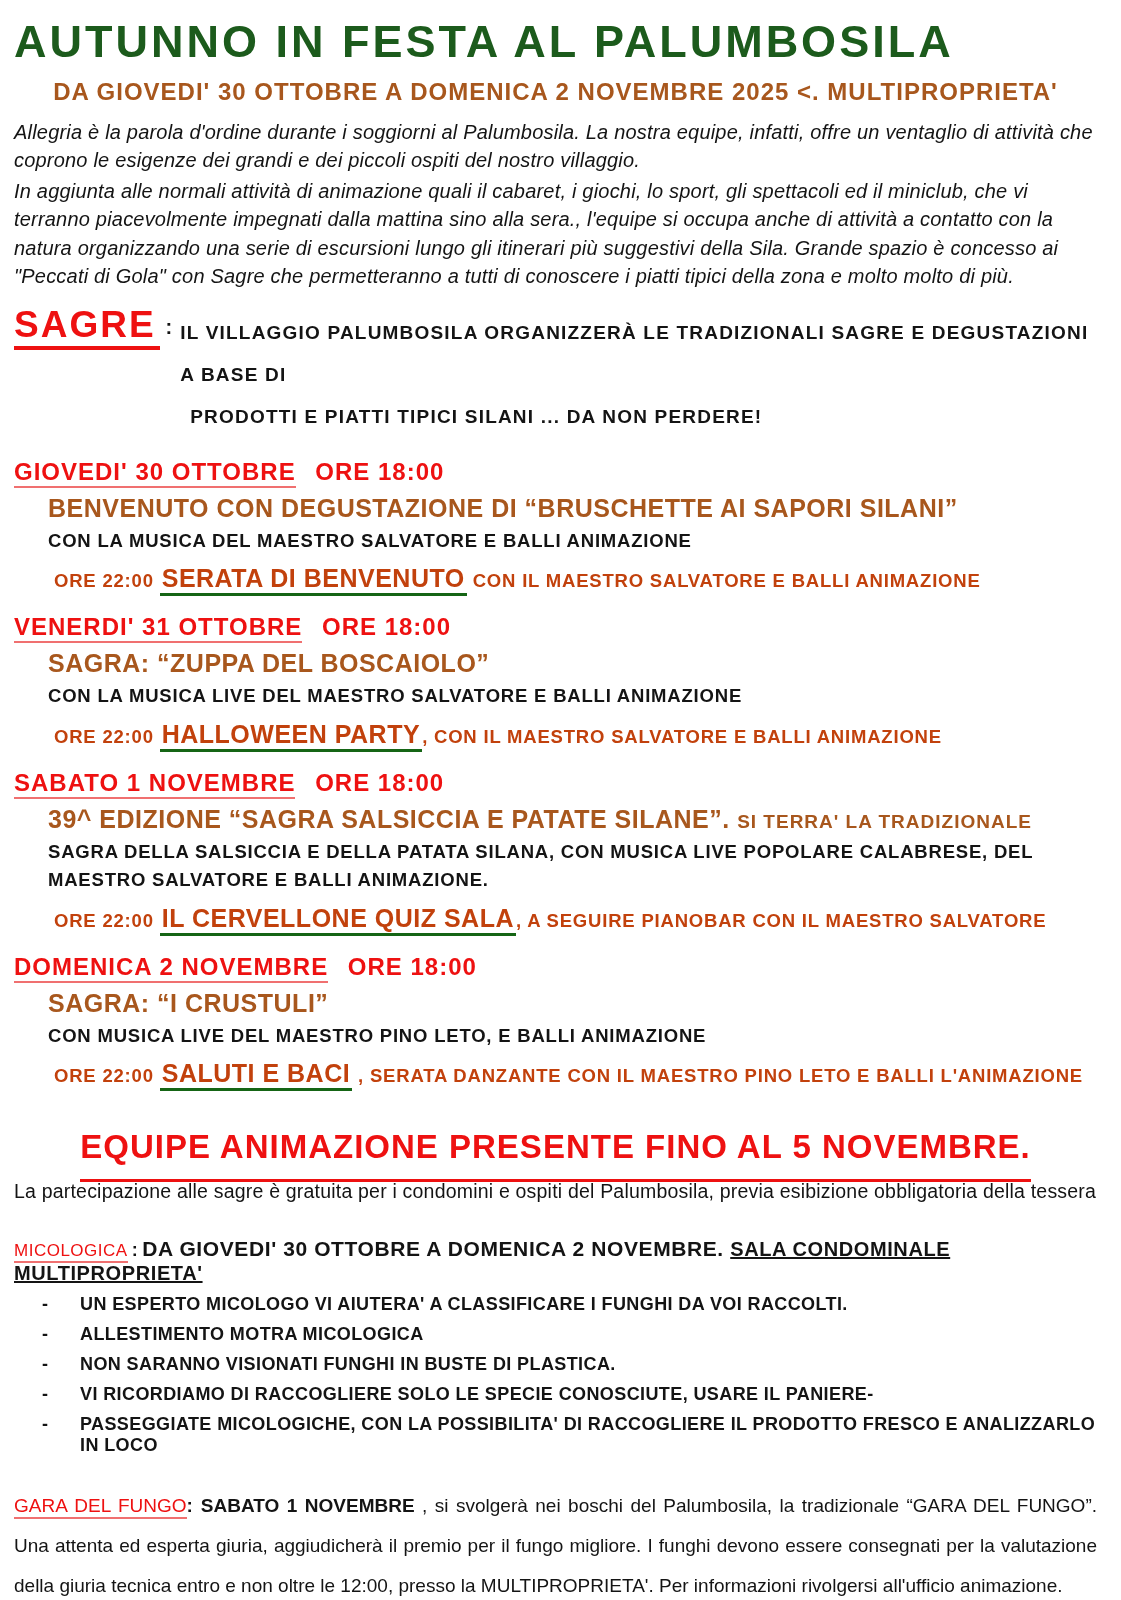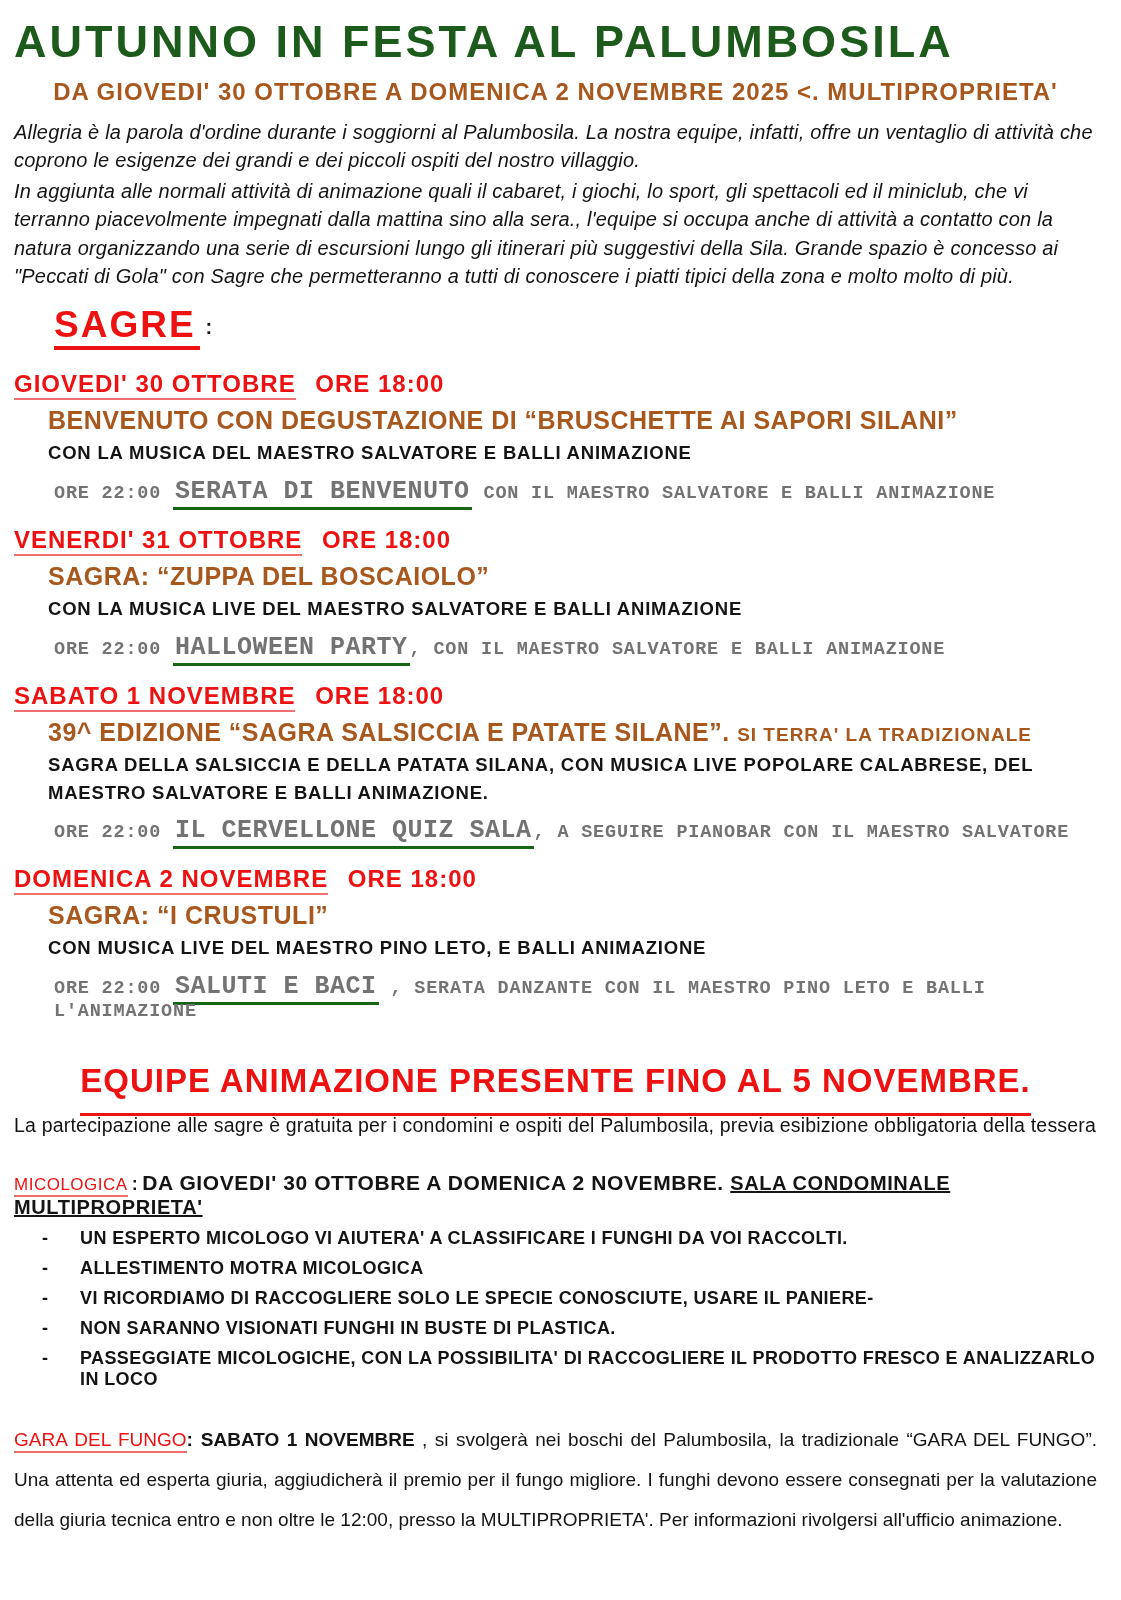--- a/index.html
+++ b/index.html
@@ -41,33 +41,32 @@
   
   .sagre-row { display:flex; align-items:flex-start; margin:16px 0 6px 0; }
   .sagre-label {
     color:#ee1111;
     font-size:37px;
     font-weight:bold;
     line-height:1;
     border-bottom:4px solid #ee1111;
     padding:0 4px 3px 0;
     letter-spacing:2px;
-    margin-left:40px;
   }
   .sagre-colon { font-size:20px; font-weight:bold; margin:10px 8px 0 6px; }
   .sagre-text { font-weight:bold; font-size:19px; line-height:2.2; letter-spacing:1.2px; margin-top:6px; }
   .sagre-line2 { display:block; padding-left:10px; }
   
   .day-header { margin:20px 0 2px 0; font-size:24px; font-weight:bold; color:#ee1111; letter-spacing:1px; }
   .day-name { border-bottom:2px solid #f07070; padding-bottom:1px; }
   .day-time { margin-left:12px; }
   .event-title { color:#a8571d; font-size:25px; font-weight:bold; margin:8px 0 4px 34px; letter-spacing:0.5px; }
   .event-title .title-suffix { font-size:19px; letter-spacing:1px; }
   .event-desc { font-weight:bold; font-size:18.5px; margin:4px 40px 2px 34px; letter-spacing:0.8px; line-height:1.5; }
-  .evening { color:#737373; font-weight:bold; font-size:18.5px; margin:10px 0 2px 40px; letter-spacing:0.8px;font-family:Liberation Mono, monospace; }
+  .evening { color:#c2410c; font-weight:bold; font-size:18.5px; margin:10px 0 2px 40px; letter-spacing:0.8px; }
   .evening .evening-title {
     font-size:25px;
     border-bottom:3px solid #156515;
     padding:0 2px 1px 2px;
     letter-spacing:0.5px;
   }
   
   .equipe-banner { text-align:center; margin:40px 0 12px 0; }
   .equipe-banner span {
     color:#ee1111; font-size:33px; font-weight:bold; letter-spacing:1px;
@@ -104,20 +103,21 @@
 
   <div class="title">AUTUNNO IN FESTA AL PALUMBOSILA</div>
   <div class="subtitle">DA GIOVEDI' 30 OTTOBRE  A DOMENICA 2 NOVEMBRE 2025 &lt;. MULTIPROPRIETA'</div>
 
   <p class="intro">Allegria è la parola d'ordine durante i soggiorni al Palumbosila. La nostra equipe, infatti, offre un ventaglio di attività che coprono le esigenze dei grandi e dei piccoli ospiti del nostro villaggio.</p>
   <p class="intro">In aggiunta alle normali attività di animazione quali il cabaret, i giochi, lo sport, gli spettacoli ed il miniclub, che vi terranno piacevolmente impegnati dalla mattina sino alla sera., l'equipe si occupa anche di attività a contatto con la natura organizzando una serie di escursioni lungo gli itinerari più suggestivi della Sila. Grande spazio è concesso ai "Peccati di Gola" con Sagre che permetteranno a tutti di conoscere i piatti tipici della zona e molto molto di più.</p>
 
   <div class="sagre-row">
     <span class="sagre-label">SAGRE</span>
     <span class="sagre-colon">:</span>
+    <span class="sagre-text"><span>IL VILLAGGIO PALUMBOSILA ORGANIZZERÀ LE TRADIZIONALI SAGRE E DEGUSTAZIONI A BASE DI</span><span class="sagre-line2">PRODOTTI  E PIATTI TIPICI SILANI ... DA NON PERDERE!</span></span>
   </div>
 
   <div>
     <div class="day-header">
       <span class="day-name">GIOVEDI' 30  OTTOBRE</span>
       <span class="day-time">ORE 18:00</span>
     </div>
     <div class="event-title">BENVENUTO CON DEGUSTAZIONE DI “BRUSCHETTE AI SAPORI SILANI”</div>
     <div class="event-desc">CON LA MUSICA DEL MAESTRO SALVATORE E BALLI ANIMAZIONE</div>
     <div class="evening">
@@ -175,21 +175,21 @@
   <div class="participation">La partecipazione alle sagre è gratuita per i condomini e ospiti  del Palumbosila, previa esibizione obbligatoria della tessera</div>
 
   <div class="mico">
     <div class="mico-header">
       <span class="red-label mico-label">MICOLOGICA</span><span class="mico-sep">:</span><span>DA GIOVEDI' 30 OTTOBRE A DOMENICA 2 NOVEMBRE.</span>
       <span class="mico-room">SALA CONDOMINALE MULTIPROPRIETA'</span>
     </div>
     <ul class="mico-list">
       <li>UN ESPERTO MICOLOGO VI AIUTERA' A CLASSIFICARE I FUNGHI DA VOI RACCOLTI.</li>
       <li>ALLESTIMENTO MOTRA MICOLOGICA</li>
+      <li>NON SARANNO VISIONATI FUNGHI  IN BUSTE DI PLASTICA.</li>
       <li>VI RICORDIAMO DI RACCOGLIERE SOLO LE SPECIE CONOSCIUTE, USARE IL PANIERE-</li>
-      <li>NON SARANNO VISIONATI FUNGHI  IN BUSTE DI PLASTICA.</li>
       <li>PASSEGGIATE MICOLOGICHE, CON LA POSSIBILITA' DI RACCOGLIERE IL PRODOTTO FRESCO E ANALIZZARLO IN LOCO</li>
     </ul>
   </div>
 
   <p class="section-par"><span class="red-label">GARA DEL FUNGO</span><span class="caps-bold">:</span> <span class="bold-lead">SABATO 1 NOVEMBRE</span><span> , si svolgerà nei boschi del Palumbosila, la tradizionale “GARA DEL FUNGO”. Una  attenta ed esperta giuria, aggiudicherà il premio per il fungo migliore. I funghi devono essere consegnati per la valutazione della giuria tecnica entro e non oltre le 12:00, presso la MULTIPROPRIETA'. Per informazioni rivolgersi all'ufficio animazione.</span></p>
 
 </div>
 
 </body></html>

